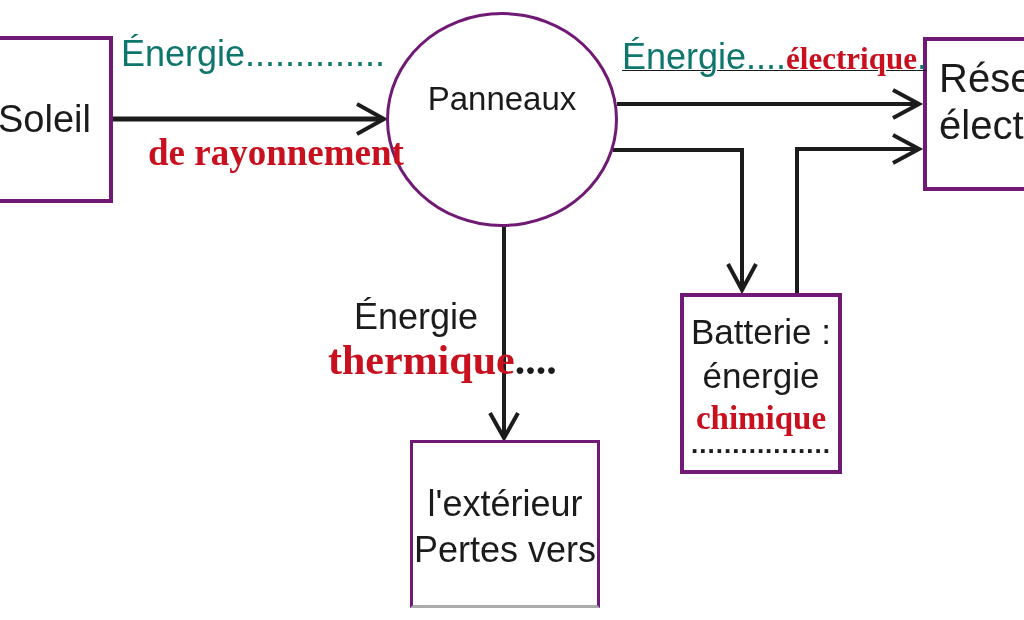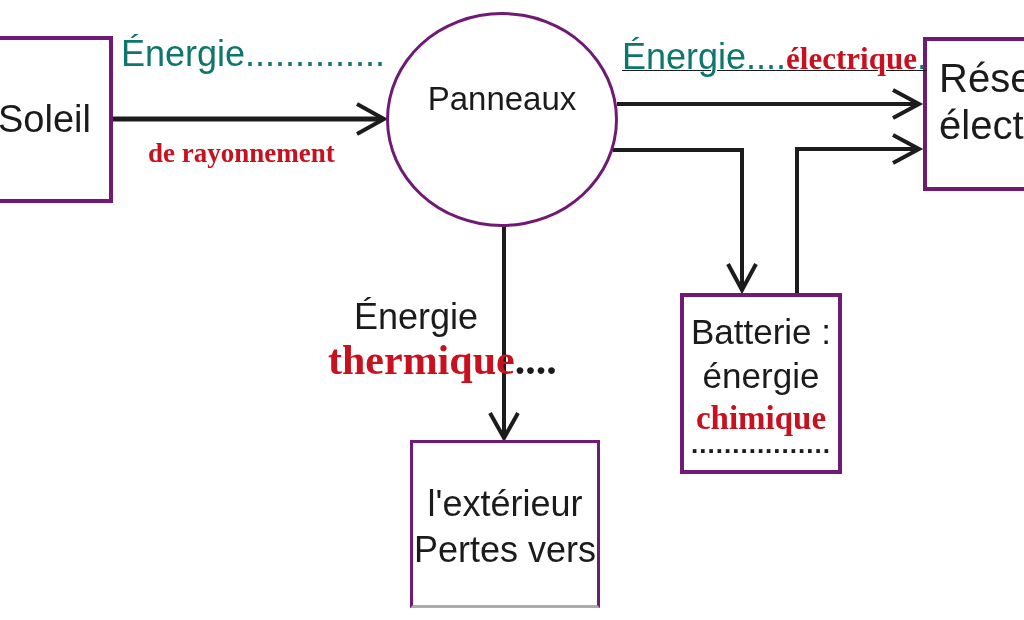--- a/index.html
+++ b/index.html
@@ -81,21 +81,21 @@
     position: absolute;
     white-space: nowrap;
   }
   .black-part { font-size: 36px; color: #0f766e; }
   .red-text {
     font-family: "Liberation Serif", serif;
     font-weight: bold;
     color: #c9101e;
   }
   .lbl-energie-ray   { left: 121px; top: 30px;  line-height: 48px; }
-  .lbl-rayonnement   { left: 148px; top: 136px; font-size: 27px; line-height: 34px; }
+  .lbl-rayonnement   { left: 148px; top: 136px; font-size: 37px; line-height: 34px; }
   .lbl-energie-elec  { left: 622px; top: 34px;  line-height: 46px; text-decoration: underline; }
   .lbl-energie-elec .red-text { font-size: 31px; }
   .lbl-thermique-block {
     position: absolute;
     left: 328px; top: 294px;
     width: 176px;
     text-align: center;
   }
   .lbl-thermique-block .line1 { font-size: 36px; line-height: 46px; }
   .lbl-thermique-block .line2 { font-size: 42px; line-height: 40px; white-space: nowrap; }

